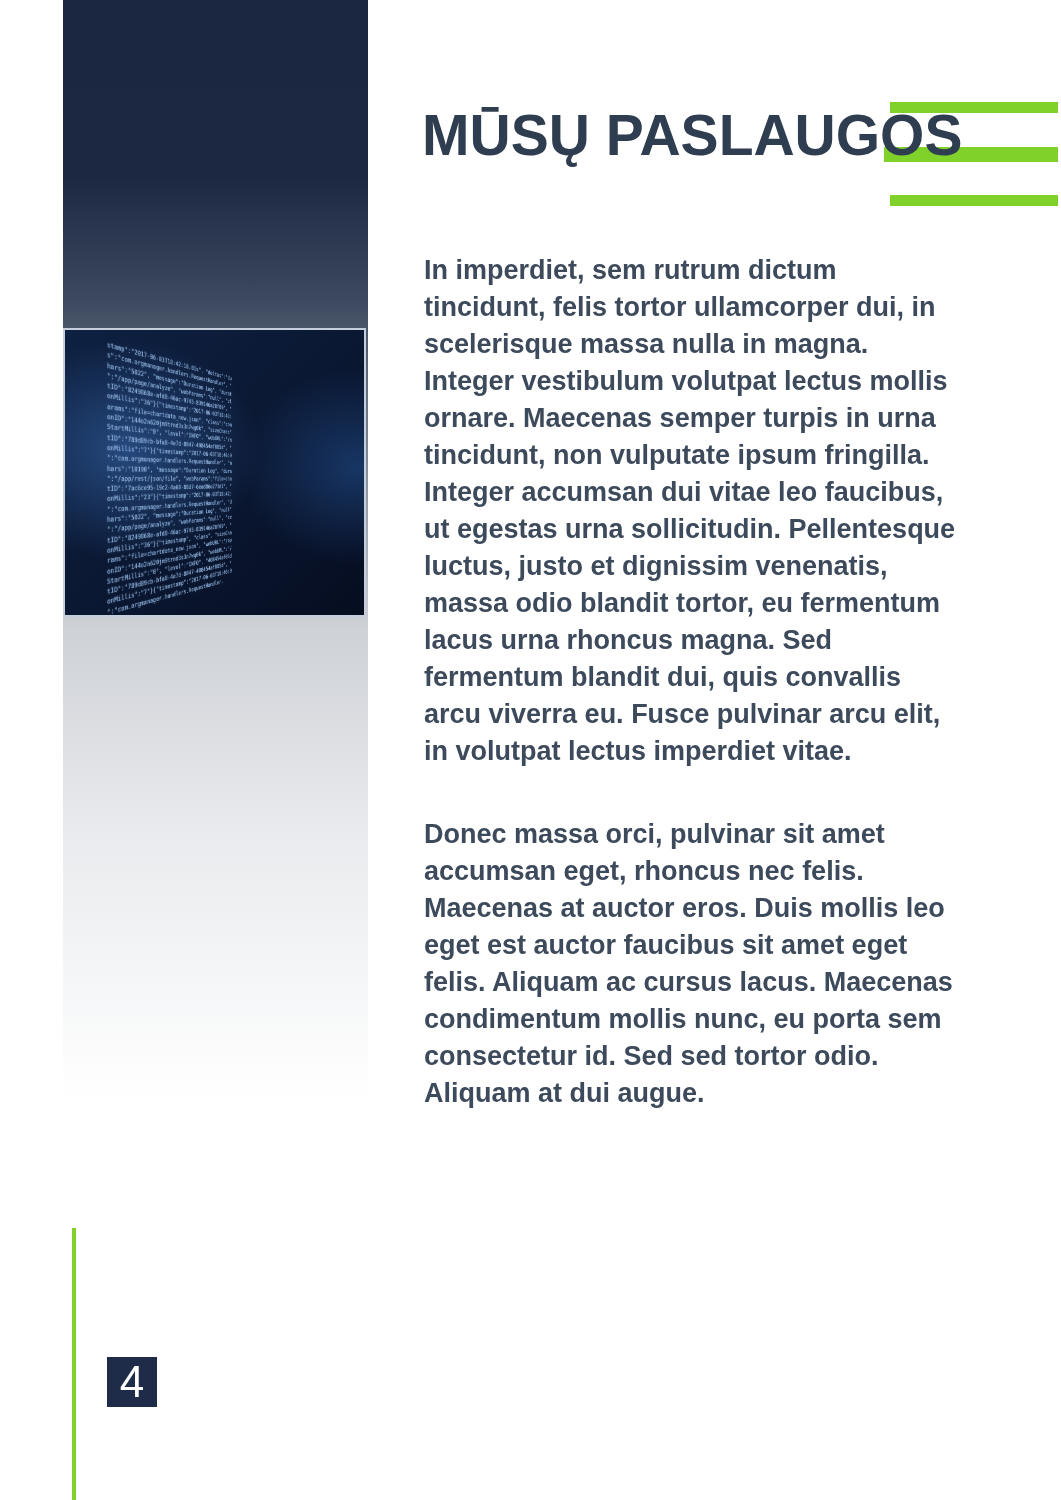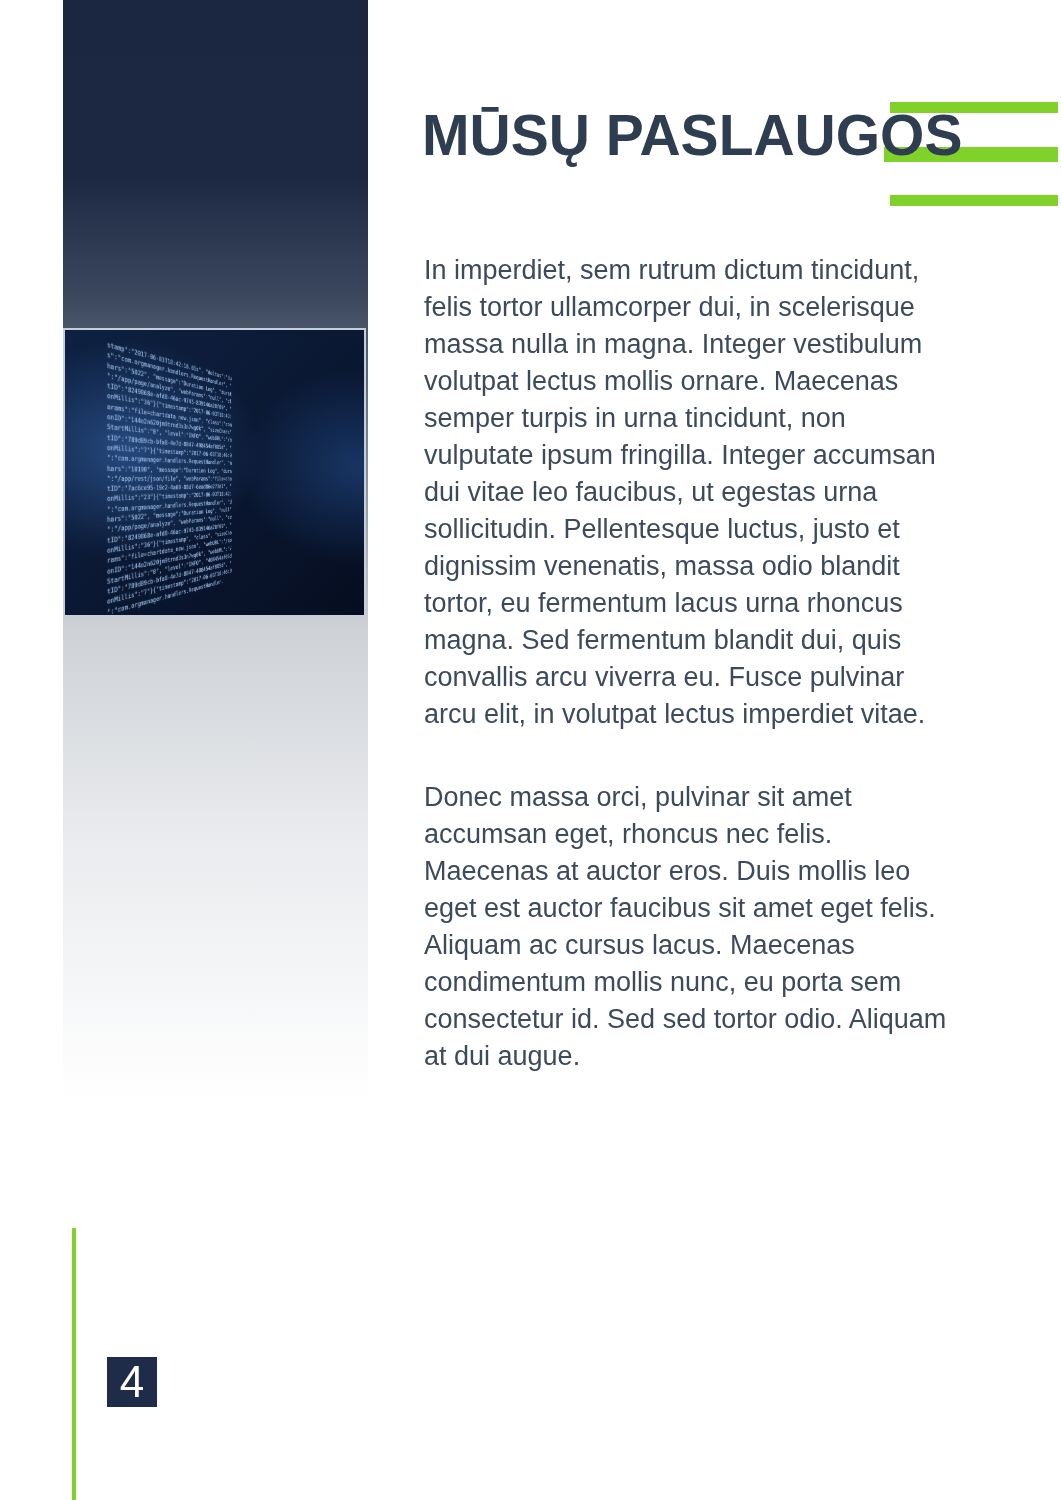--- a/index.html
+++ b/index.html
@@ -62,21 +62,21 @@
     letter-spacing:0;
     color:var(--title-text);
     white-space:nowrap;
   }
 
   .text-col{
     position:absolute;left:424px;top:252px;width:545px;z-index:2;
   }
   .text-col p{
     margin:0 8px 46px 0;
-    font-size:27px;line-height:37px;font-weight:400;
+    font-size:27px;line-height:37px;font-weight:700;
     color:var(--body-text);
   }
 
   .page-number{
     position:absolute;left:107px;top:1357px;width:50px;height:50px;
     background:var(--navy-box);
     color:#ffffff;font-size:44px;font-weight:300;
     display:flex;align-items:center;justify-content:center;
   }
 

